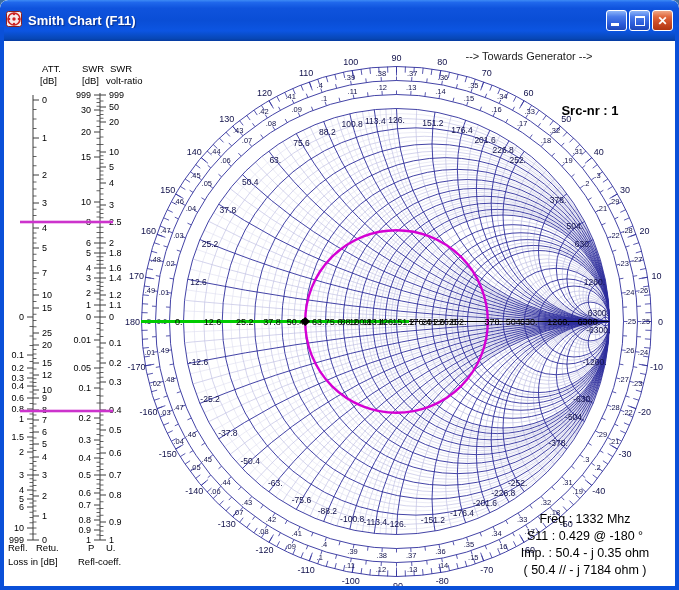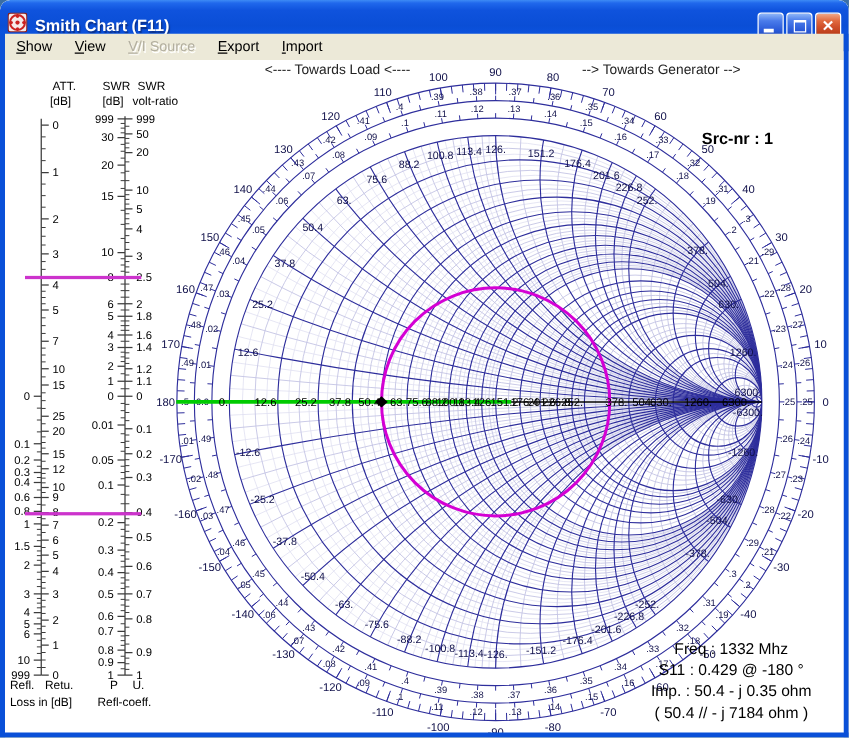--- a/index.html
+++ b/index.html
@@ -1278,21 +1278,20 @@
       <text x="8" y="551" font-size="9.5" fill="#000" text-anchor="start" font-family="&quot;Liberation Sans&quot;,sans-serif">Refl.</text>
       <text x="36" y="551" font-size="9.5" fill="#000" text-anchor="start" font-family="&quot;Liberation Sans&quot;,sans-serif">Retu.</text>
       <text x="8" y="565" font-size="9.5" fill="#000" text-anchor="start" font-family="&quot;Liberation Sans&quot;,sans-serif">Loss in [dB]</text>
       <text x="88" y="551" font-size="9.5" fill="#000" text-anchor="start" font-family="&quot;Liberation Sans&quot;,sans-serif">P</text>
       <text x="106" y="551" font-size="9.5" fill="#000" text-anchor="start" font-family="&quot;Liberation Sans&quot;,sans-serif">U.</text>
       <text x="78" y="565" font-size="9.5" fill="#000" text-anchor="start" font-family="&quot;Liberation Sans&quot;,sans-serif">Refl-coeff.</text>
       <rect x="20" y="220.7" width="93" height="2.6" fill="#cc33cc"></rect>
       <rect x="20" y="409.7" width="93" height="2.6" fill="#cc33cc"></rect>
     </svg>
 
-  <div class="ov towards towards-load">&lt;---- Towards Load &lt;----</div>
   <div class="ov towards towards-gen">--&gt; Towards Generator --&gt;</div>
   <div class="ov src-nr">Src-nr : 1</div>
 
   <div class="ov readout">
     <div>Freq : 1332 Mhz</div>
     <div>S11 : 0.429 @ -180 °</div>
     <div>Imp. : 50.4 - j 0.35 ohm</div>
     <div>( 50.4 // - j 7184 ohm )</div>
   </div>
 
@@ -1313,24 +1312,17 @@
         <span class="glyph-min"></span>
       </button>
     <button class="tb-btn max">
         <span class="glyph-max"></span>
       </button>
     <button class="tb-btn close">
         <span class="glyph-close">✕</span>
       </button>
   </div>
 
-  <div class="menubar">
-    <span class="menu-item"><u>S</u>how</span>
-    <span class="menu-item"><u>V</u>iew</span>
-    <span class="menu-item disabled"><u>V</u>/I Source</span>
-    <span class="menu-item"><u>E</u>xport</span>
-    <span class="menu-item"><u>I</u>mport</span>
-  </div>
 
   <div class="b-left"></div>
   <div class="b-right"></div>
   <div class="b-bottom"></div>
 </div>
 
 </body></html>

